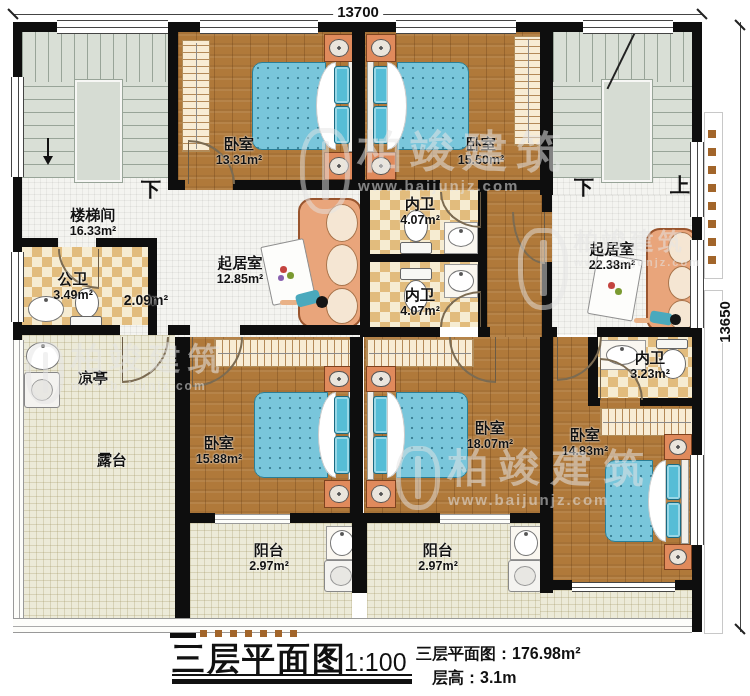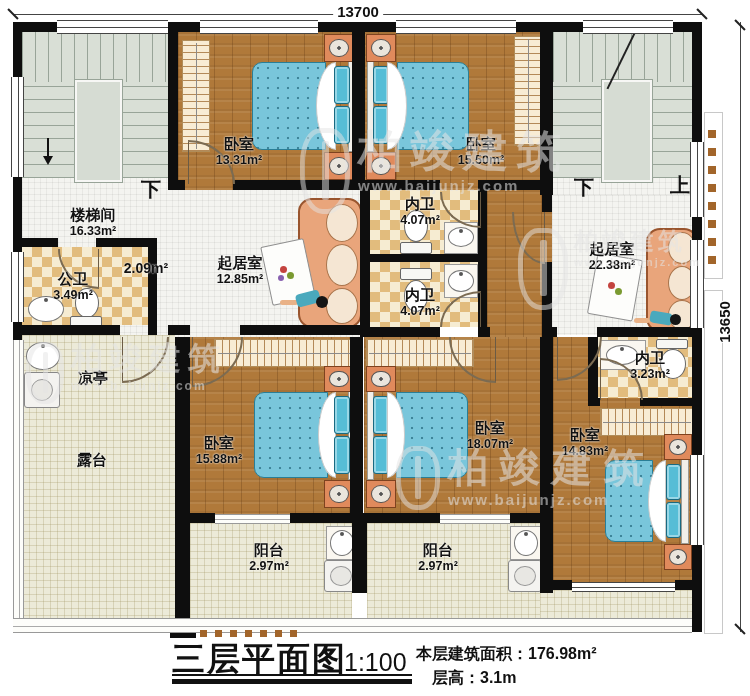--- a/index.html
+++ b/index.html
@@ -280,21 +280,21 @@
   <div class="abs door door-bl" style="left:512px;top:212px;width:30px;height:50px"></div>
 
   <div class="abs rlabel" style="left:93px;top:222px">
     <span class="rname">楼梯间</span>
     <span class="rarea">16.33m²</span>
   </div>
   <div class="abs rlabel" style="left:73px;top:286px">
     <span class="rname">公卫</span>
     <span class="rarea">3.49m²</span>
   </div>
-  <div class="abs rlabel" style="left:146px;top:268px">
+  <div class="abs rlabel" style="left:146px;top:300px">
     <span class="rarea" style="font-size:14px">2.09m²</span>
   </div>
   <div class="abs rlabel" style="left:240px;top:270px">
     <span class="rname">起居室</span>
     <span class="rarea">12.85m²</span>
   </div>
   <div class="abs rlabel" style="left:420px;top:211px">
     <span class="rname">内卫</span>
     <span class="rarea">4.07m²</span>
   </div>
@@ -326,21 +326,21 @@
     <span class="rname">卧室</span>
     <span class="rarea">18.07m²</span>
   </div>
   <div class="abs rlabel" style="left:585px;top:442px">
     <span class="rname">卧室</span>
     <span class="rarea">14.83m²</span>
   </div>
   <div class="abs rlabel" style="left:93px;top:378px">
     <span class="rname">凉亭</span>
   </div>
-  <div class="abs rlabel" style="left:92px;top:460px">
+  <div class="abs rlabel" style="left:112px;top:460px">
     <span class="rname">露台</span>
   </div>
   <div class="abs rlabel" style="left:269px;top:557px">
     <span class="rname">阳台</span>
     <span class="rarea">2.97m²</span>
   </div>
   <div class="abs rlabel" style="left:438px;top:557px">
     <span class="rname">阳台</span>
     <span class="rarea">2.97m²</span>
   </div>
@@ -390,19 +390,19 @@
   <div class="abs sq-col" style="left:708px;top:122px;width:8px;height:142px"></div>
   <div class="abs outerstrip" style="left:704px;top:290px;width:17px;height:342px"></div>
   <div class="abs wall" style="left:170px;top:627px;width:26px;height:11px"></div>
   <div class="abs sq-row" style="left:200px;top:630px;width:100px;height:7px"></div>
 
   <div class="abs title-cn" style="left:172px;top:637px">三层平面图</div>
   <div class="abs rule" style="left:172px;top:674px;width:240px;height:2px"></div>
   <div class="abs rule" style="left:172px;top:679px;width:240px;height:5px"></div>
   <div class="abs scale" style="left:344px;top:648px">1:100</div>
   <div class="abs info" style="left:416px;top:644px">
-    <span>本层建筑面积：</span><span>176.98m²</span>
+    <span>三层平面图：</span><span>176.98m²</span>
   </div>
   <div class="abs info" style="left:432px;top:668px">
     <span>层高：</span><span>3.1m</span>
   </div>
 
 </div>
 
 </body></html>

